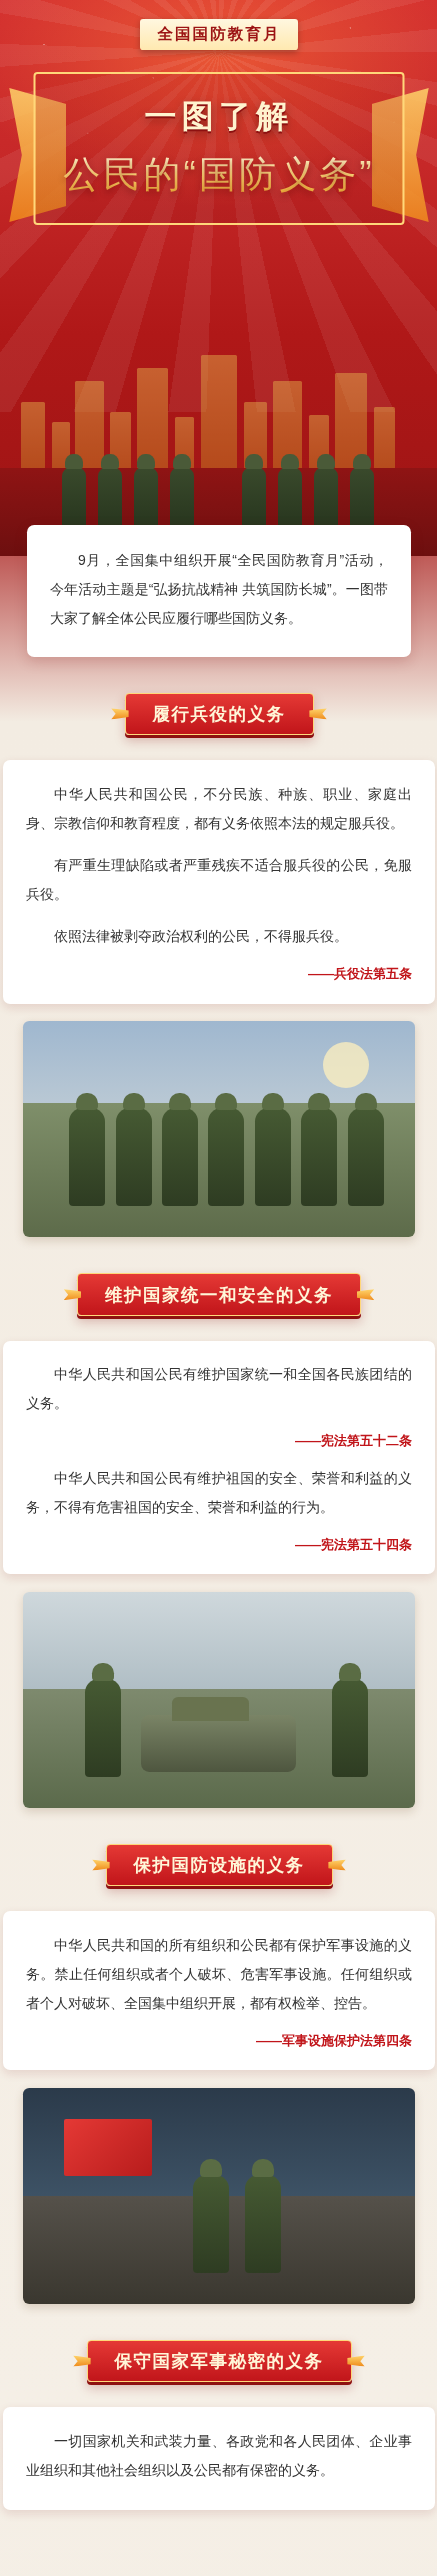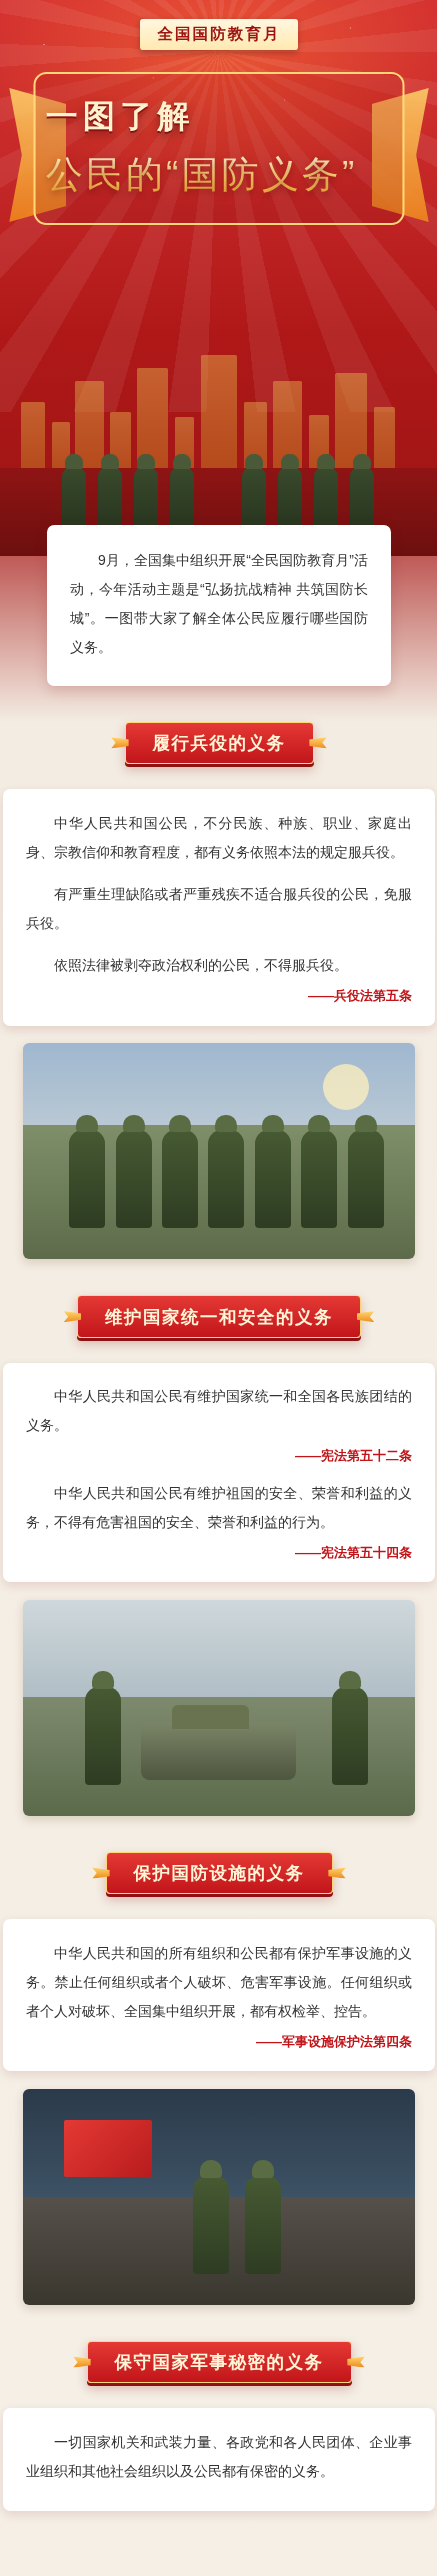--- a/index.html
+++ b/index.html
@@ -55,23 +55,23 @@
     font-weight: bold;
     letter-spacing: 2.1px;
     padding: 5.2px 17.5px;
     border-radius: 3.1px;
     box-shadow: 0 2.1px 6.2px rgba(0,0,0,0.25);
   }
   .hdr-title-box {
     position: absolute; top: 72px; left: 50%; transform: translateX(-50%);
     width: 371px;
     border: 2.1px solid #ffd77a;
-    border-radius: 13px;
+    border-radius: 4px;
     padding: 20.6px 10.3px 23px;
-    text-align: left;
+    text-align: center;
     background: linear-gradient(180deg, rgba(180,20,20,0.25) 0%, rgba(120,10,10,0.15) 100%);
   }
   .hdr-line1 {
     font-size: 32px; font-weight: bold; letter-spacing: 5.2px;
     color: #fff3cf;
     text-shadow: 0 2.1px 0 #8d1010, 0 4.1px 9.3px rgba(0,0,0,0.35);
     margin-bottom: 11.3px;
   }
   .hdr-line2 {
     font-size: 37px; font-weight: normal; letter-spacing: 3.1px;
@@ -107,21 +107,21 @@
   }
   .soldier:before {
     content: ""; position: absolute; top: -12.4px; left: 3.1px; width: 17.5px; height: 14.4px;
     background: #4a5a38; border-radius: 8.2px 8.2px 3.1px 3.1px;
   }
 
   
   .intro {
     position: relative;
     margin: -31px auto 0;
-    width: 344px;
+    width: 384px;
     background: #ffffff;
     border-radius: 7.2px;
     padding: 20.6px 23px 24px;
     box-shadow: 0 4.1px 12.4px rgba(120,20,20,0.18);
     z-index: 5;
   }
   .intro p {
     font-size: 14px; line-height: 29px; color: #333; text-align: justify; text-indent: 2em;
   }
 
@@ -151,21 +151,21 @@
     background: #ffffff;
     border-radius: 7.2px;
     padding: 19.6px 23px 20.6px;
     box-shadow: 0 3.1px 9.3px rgba(120,20,20,0.12);
   }
   .card p.body {
     font-size: 14px; line-height: 29px; color: #333; text-align: justify; text-indent: 2em;
     margin-bottom: 4.1px;
   }
   .card p.cite {
-    font-size: 13px; color: #c1151a; text-align: right; margin-top: 7px; font-weight: bold;
+    font-size: 13px; color: #c1151a; text-align: right; margin-top: 14px; font-weight: bold;
   }
   .card .block { margin-bottom: 13.4px; }
   .card .block:last-child { margin-bottom: 0; }
 
   
   .photo {
     width: 392px; margin: 17.5px auto 0; height: 216px; border-radius: 6.2px;
     overflow: hidden; position: relative;
     box-shadow: 0 3.1px 9.3px rgba(100,60,20,0.18);
   }

